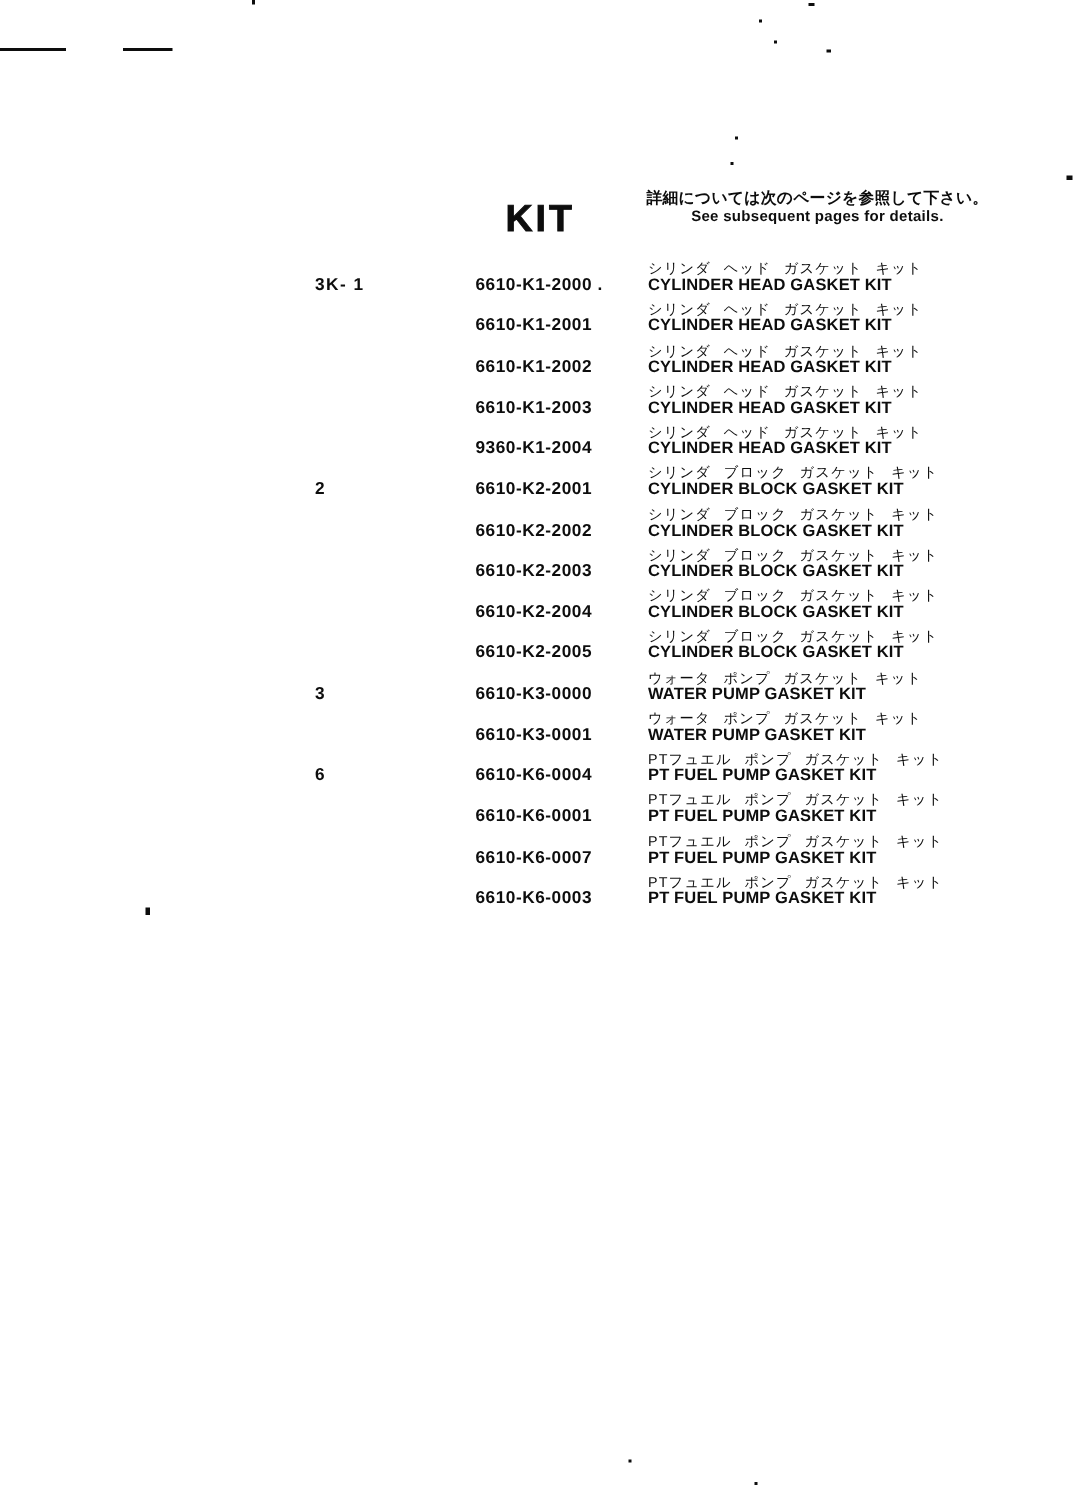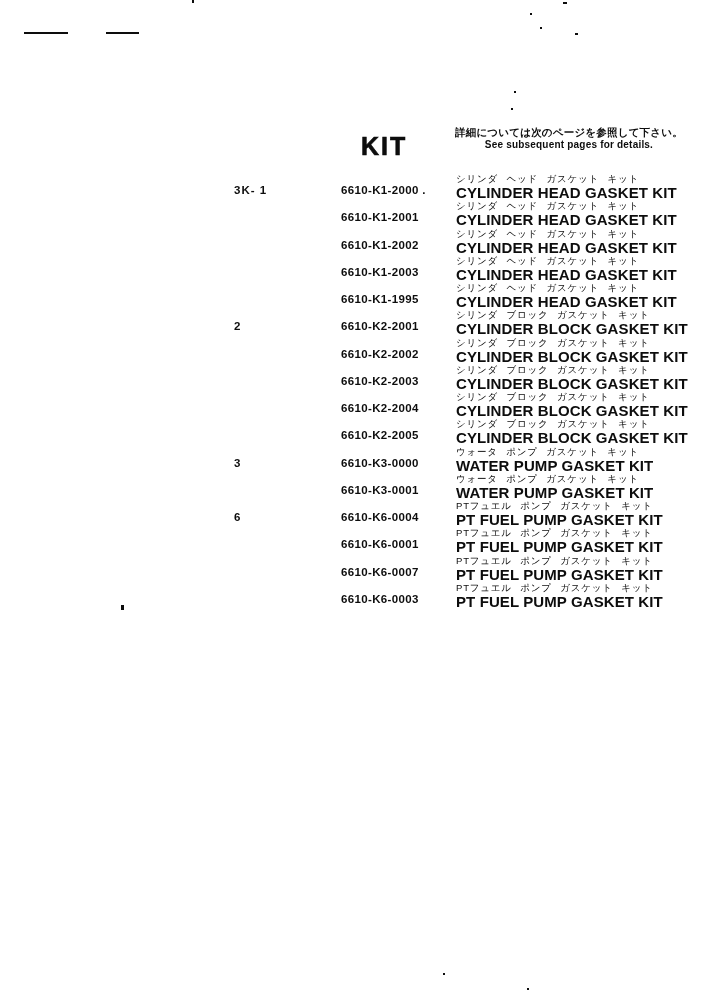--- a/index.html
+++ b/index.html
@@ -1,20 +1,20 @@
 <!DOCTYPE html>
 <html><head>
 <meta charset="utf-8">
 <style>
   html,body{margin:0;padding:0;}
   body{
     width:716px;height:991px;background:#ffffff;position:relative;
     font-family:"Liberation Sans", sans-serif;color:#0d0d0d;overflow:hidden;
   }
-  .page{position:absolute;inset:0;margin-left:24px;}
+  .page{position:absolute;inset:0;}
   .title{
     position:absolute;left:337px;top:134px;margin:0;
     font-size:25px;font-weight:bold;letter-spacing:2px;line-height:1;
     -webkit-text-stroke:0.6px #0d0d0d;
   }
   .note{position:absolute;left:431px;top:126px;text-align:center;}
   .note-jp{
     font-size:10.5px;font-weight:bold;line-height:13px;letter-spacing:0.2px;white-space:nowrap;
   }
   .note-en{
@@ -29,21 +29,21 @@
   .num{
     position:absolute;left:317px;top:10px;
     font-size:11.5px;font-weight:bold;letter-spacing:0.35px;white-space:pre;
   }
   .jp{
     position:absolute;left:432px;top:-1px;
     font-size:9.5px;font-weight:normal;letter-spacing:0.8px;word-spacing:5px;white-space:pre;
   }
   .en{
     position:absolute;left:432px;top:10px;
-    font-size:15px;font-weight:bold;letter-spacing:0.1px;white-space:pre;
+    font-size:11px;font-weight:bold;letter-spacing:0.1px;white-space:pre;
   }
   .rule{position:absolute;height:2px;background:#0d0d0d;}
   .speck{position:absolute;background:#0d0d0d;}
 </style>
 </head>
 <body>
 
 <div class="page">
 
   <div class="rule" style="left:0px;top:32px;width:44px;"></div>
@@ -90,21 +90,21 @@
 
   <div class="row">
     <span class="ref"></span>
     <span class="num">6610-K1-2003</span>
     <span class="jp">シリンダ ヘッド ガスケット キット</span>
     <span class="en">CYLINDER HEAD GASKET KIT</span>
   </div>
 
   <div class="row">
     <span class="ref"></span>
-    <span class="num">6610-K1-1995</span>
+    <span class="num">9360-K1-2004</span>
     <span class="jp">シリンダ ヘッド ガスケット キット</span>
     <span class="en">CYLINDER HEAD GASKET KIT</span>
   </div>
 
   <div class="row">
     <span class="ref">2</span>
     <span class="num">6610-K2-2001</span>
     <span class="jp">シリンダ ブロック ガスケット キット</span>
     <span class="en">CYLINDER BLOCK GASKET KIT</span>
   </div>

